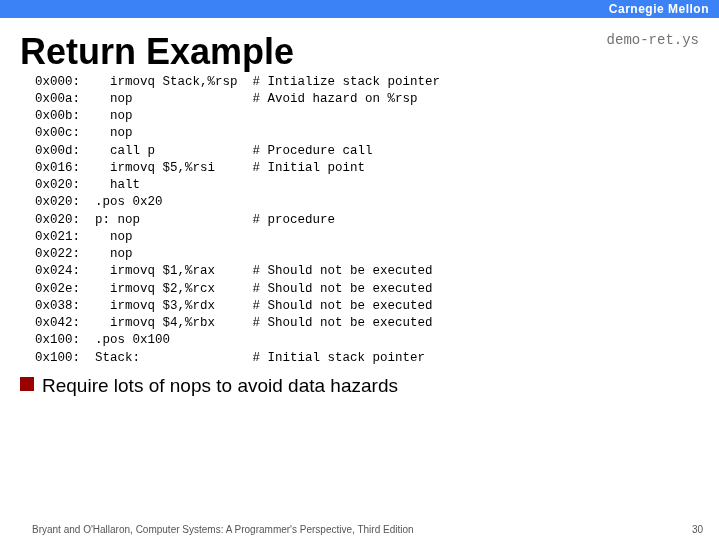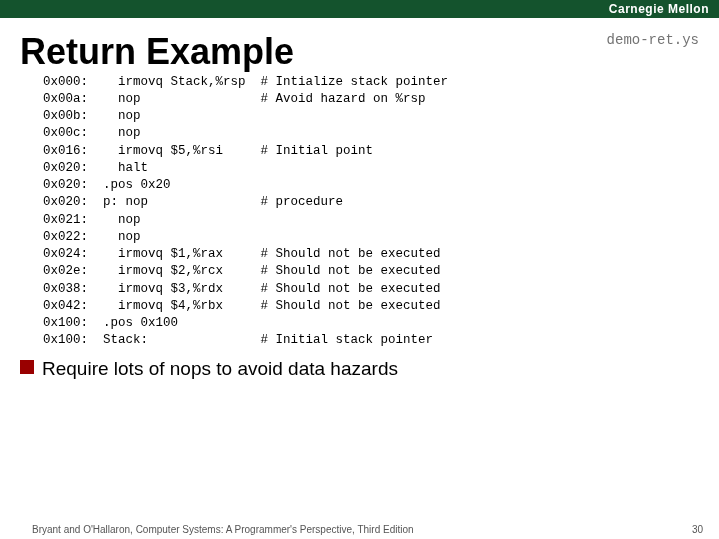--- a/index.html
+++ b/index.html
@@ -5,21 +5,21 @@
     * { margin: 0; padding: 0; box-sizing: border-box; }
     body {
       width: 719px;
       height: 539px;
       background: #fff;
       font-family: Arial, sans-serif;
       overflow: hidden;
       position: relative;
     }
     .top-bar {
-      background: #14532d;
+      background: #3b82f6;
       color: #fff;
       text-align: right;
       padding: 2px 10px;
       font-size: 12px;
       font-weight: bold;
       letter-spacing: 0.5px;
     }
     .slide-title-row {
       display: flex;
       align-items: flex-start;
@@ -34,21 +34,21 @@
       margin-top: 8px;
     }
     .file-label {
       margin-left: auto;
       font-family: 'Courier New', monospace;
       font-size: 14px;
       color: #737373;
       padding-top: 8px;
     }
     .content {
-      padding: 2px 20px 2px 28px;
+      padding: 2px 20px 2px 20px;
       display: flex;
       flex-direction: column;
     }
     .code-block {
       font-family: 'Courier New', monospace;
       font-size: 12.5px;
       line-height: 1.38;
       color: #000;
     }
     .code-line {
@@ -96,20 +96,21 @@
   <div class="slide-title">Return Example</div>
   <div class="file-label">demo-ret.ys</div>
 </div>
 
 <div class="content">
   <div class="code-block" id="code-container">
       <div class="code-line">  0x000:    irmovq Stack,%rsp  # Intialize stack pointer</div>
       <div class="code-line">  0x00a:    nop                # Avoid hazard on %rsp</div>
       <div class="code-line">  0x00b:    nop              </div>
       <div class="code-line">  0x00c:    nop              </div>
+      <div class="code-line">  0x00d:    call p             # Procedure call</div>
       <div class="code-line">  0x016:    irmovq $5,%rsi     # Initial point</div>
       <div class="code-line">  0x020:    halt             </div>
       <div class="code-line">  0x020:  .pos 0x20          </div>
       <div class="code-line">  0x020:  p: nop               # procedure</div>
       <div class="code-line">  0x021:    nop              </div>
       <div class="code-line">  0x022:    nop              </div>
       <div class="code-line">  0x024:    irmovq $1,%rax     # Should not be executed</div>
       <div class="code-line">  0x02e:    irmovq $2,%rcx     # Should not be executed</div>
       <div class="code-line">  0x038:    irmovq $3,%rdx     # Should not be executed</div>
       <div class="code-line">  0x042:    irmovq $4,%rbx     # Should not be executed</div>

